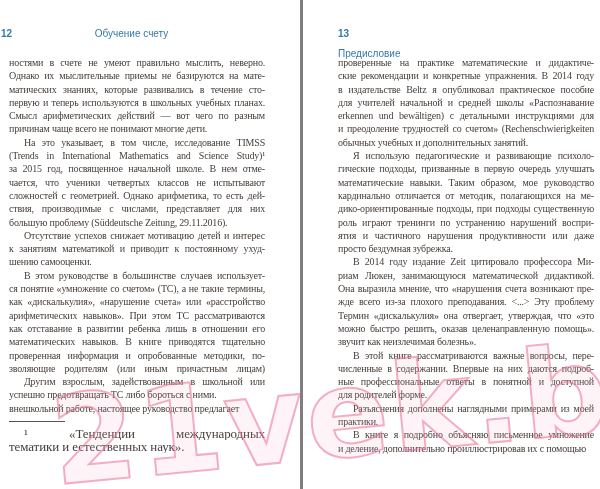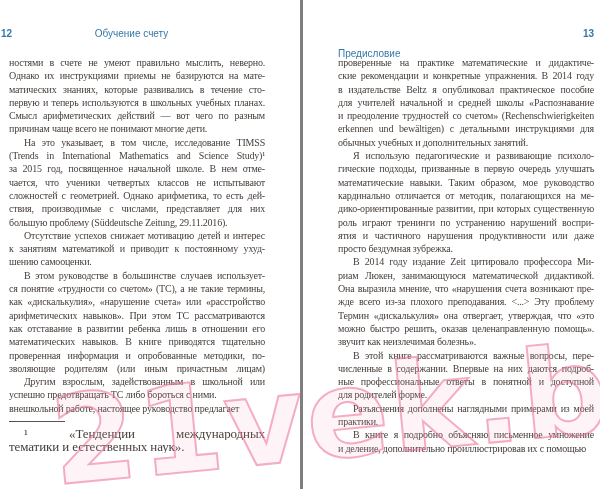--- a/index.html
+++ b/index.html
@@ -15,21 +15,21 @@
     overflow:hidden;font-family:"Liberation Serif",serif;border-radius:25px;
   }
   .gutter{position:absolute;left:300px;top:0;width:3px;height:489px;background:var(--gutter-gray);}
   .pagenum,.runhead{
     position:absolute;top:27px;font-family:"Liberation Sans",sans-serif;
     font-size:10px;font-weight:700;color:var(--header-blue);line-height:13px;
   }
   .num-left{left:1px;}
   .head-left{left:0;width:263px;text-align:center;font-weight:400;}
   .head-right{left:338px;font-weight:400;margin-top:20px;}
-  .num-right{left:338px;width:256px;text-align:right;}
+  .num-right{left:338px;width:256px;text-align:left;}
   .page-body{
     position:absolute;top:56px;width:256px;color:var(--body-text);
     font-size:10px;line-height:13.3px;letter-spacing:-0.2px;
   }
   .body-left{left:9px;}
   .body-right{left:338px;}
   .line{
     height:13.3px;overflow:hidden;
     text-align:justify;text-align-last:justify;
   }
@@ -56,37 +56,37 @@
 
 <div class="spread">
 
   <div class="gutter"></div>
 
   <section>
     <div class="pagenum num-left">12</div>
     <div class="runhead head-left">Обучение счету</div>
     <div class="page-body body-left">
         <div class="line">ностями в счете не умеют правильно мыслить, неверно.</div>
-        <div class="line">Однако их инструкциями приемы не базируются на мате-</div>
+        <div class="line">Однако их мыслительные приемы не базируются на мате-</div>
         <div class="line">матических знаниях, которые развивались в течение сто-</div>
         <div class="line">первую и теперь используются в школьных учебных планах.</div>
         <div class="line">Смысл арифметических действий — вот чего по разным</div>
         <div class="line para-end">причинам чаще всего не понимают многие дети.</div>
         <div class="line indented">На это указывает, в том числе, исследование TIMSS</div>
         <div class="line">(Trends in International Mathematics and Science Study)¹</div>
         <div class="line">за 2015 год, посвященное начальной школе. В нем отме-</div>
         <div class="line">чается, что ученики четвертых классов не испытывают</div>
         <div class="line">сложностей с геометрией. Однако арифметика, то есть дей-</div>
         <div class="line">ствия, производимые с числами, представляет для них</div>
         <div class="line para-end">большую проблему (Süddeutsche Zeitung, 29.11.2016).</div>
         <div class="line indented">Отсутствие успехов снижает мотивацию детей и интерес</div>
         <div class="line">к занятиям математикой и приводит к постоянному ухуд-</div>
         <div class="line para-end">шению самооценки.</div>
         <div class="line indented">В этом руководстве в большинстве случаев использует-</div>
-        <div class="line">ся понятие «трудности со счетом» (ТС), а не такие термины,</div>
+        <div class="line">ся понятие «умножение со счетом» (ТС), а не такие термины,</div>
         <div class="line">как «дискалькулия», «нарушение счета» или «расстройство</div>
         <div class="line">арифметических навыков». При этом ТС рассматриваются</div>
         <div class="line">как отставание в развитии ребенка лишь в отношении его</div>
         <div class="line">математических навыков. В книге приводятся тщательно</div>
         <div class="line">проверенная информация и опробованные методики, по-</div>
         <div class="line">зволяющие родителям (или иным причастным лицам)</div>
         <div class="line indented">Другим взрослым, задействованным в школьной или</div>
         <div class="line para-end">успешно предотвращать ТС либо бороться с ними.</div>
         <div class="line para-end">внешкольной работе, настоящее руководство предлагает</div>
       </div>
@@ -98,28 +98,28 @@
   </section>
 
   <section>
     <div class="runhead head-right">Предисловие</div>
     <div class="pagenum num-right">13</div>
     <div class="page-body body-right">
         <div class="line">проверенные на практике математические и дидактиче-</div>
         <div class="line">ские рекомендации и конкретные упражнения. В 2014 году</div>
         <div class="line">в издательстве Beltz я опубликовал практическое пособие</div>
         <div class="line">для учителей начальной и средней школы «Распознавание</div>
+        <div class="line">erkennen und bewältigen) с детальными инструкциями для</div>
         <div class="line">и преодоление трудностей со счетом» (Rechenschwierigkeiten</div>
-        <div class="line">erkennen und bewältigen) с детальными инструкциями для</div>
         <div class="line para-end">обычных учебных и дополнительных занятий.</div>
         <div class="line indented">Я использую педагогические и развивающие психоло-</div>
         <div class="line">гические подходы, призванные в первую очередь улучшать</div>
         <div class="line">математические навыки. Таким образом, мое руководство</div>
         <div class="line">кардинально отличается от методик, полагающихся на ме-</div>
-        <div class="line">дико-ориентированные развитии, при которых существенную</div>
+        <div class="line">дико-ориентированные подходы, при подходы существенную</div>
         <div class="line">роль играют тренинги по устранению нарушений воспри-</div>
         <div class="line">ятия и частичного нарушения продуктивности или даже</div>
         <div class="line para-end">просто бездумная зубрежка.</div>
         <div class="line indented">В 2014 году издание Zeit цитировало профессора Ми-</div>
         <div class="line">риам Люкен, занимающуюся математической дидактикой.</div>
         <div class="line">Она выразила мнение, что «нарушения счета возникают пре-</div>
         <div class="line">жде всего из-за плохого преподавания. &lt;...&gt; Эту проблему</div>
         <div class="line">Термин «дискалькулия» она отвергает, утверждая, что «это</div>
         <div class="line">можно быстро решить, оказав целенаправленную помощь».</div>
         <div class="line para-end">звучит как неизлечимая болезнь».</div>

